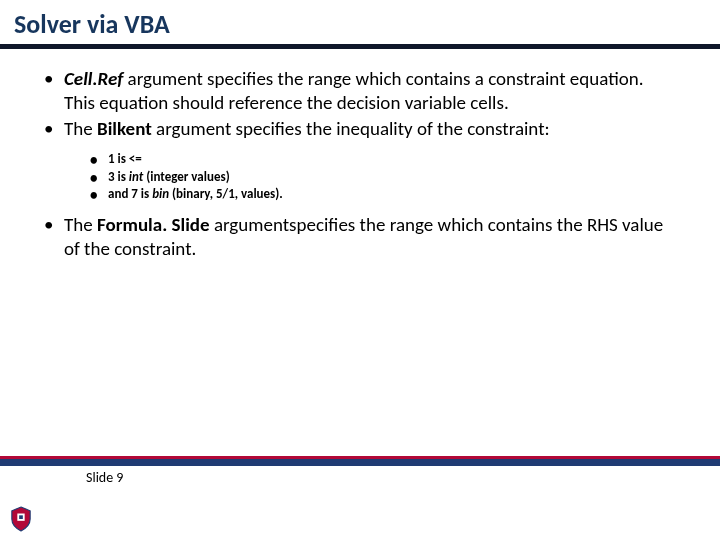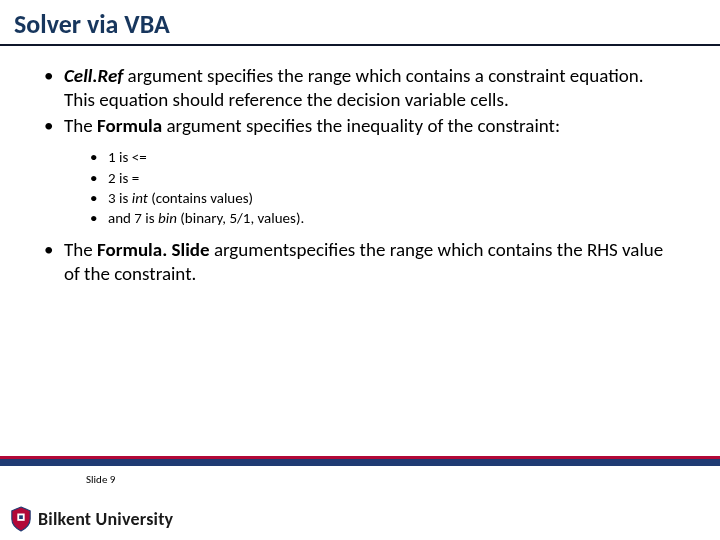--- a/index.html
+++ b/index.html
@@ -6,21 +6,21 @@
   body {
     width: 720px;
     height: 540px;
     font-family: Calibri, "Segoe UI", sans-serif;
     background: #fff;
     position: relative;
     overflow: hidden;
   }
   .title-bar {
     padding: 8px 14px 4px 14px;
-    border-bottom: 2px solid #0f172a;
+    border-bottom: 5px solid #0f172a;
   }
   .title {
     font-size: 26px;
     font-weight: 700;
     color: #17365d;
   }
   .content {
     padding: 18px 42px 0 42px;
     color: #000;
   }
@@ -42,22 +42,23 @@
     color: #000;
     font-size: 19px;
   }
   .sub-list {
     list-style: none;
     margin: 10px 0 10px 22px;
   }
   .sub-list > li {
     position: relative;
     padding-left: 22px;
-    font-size: 15px;
+    font-size: 13px;
     line-height: 1.35;
+    font-weight: bold;
   }
   .sub-list > li::before {
     content: "•";
     position: absolute;
     left: 4px;
     top: 0;
     font-size: 15px;
   }
   .bold { font-weight: 700; }
   .italic { font-style: italic; text-align: center; }
@@ -66,21 +67,21 @@
     left: 0;
     right: 0;
     bottom: 74px;
   }
   .bar-red { height: 3px; background: #b20838; }
   .bar-blue { height: 7px; background: #1f3b73; }
   .slide-num {
     position: absolute;
     bottom: 54px;
     left: 86px;
-    font-size: 11px;
+    font-size: 14px;
     color: #000;
     margin-top: 20px;
   }
   .logo-area {
     position: absolute;
     bottom: 8px;
     left: 10px;
     display: flex;
     align-items: center;
     gap: 6px;
@@ -102,26 +103,25 @@
 <div class="title-bar">
   <div class="title">Solver via VBA</div>
 </div>
 
 <div class="content">
   <ul class="main-list">
     <li>
       <span class="bold italic">Cell.Ref</span><span> argument specifies the range which contains a constraint equation. This equation should reference the decision variable cells.</span>
     </li>
     <li>
-      <span>The </span><span class="bold">Formula</span><span> argument specifies the inequality of the constraint:</span>
+      <span>The </span><span class="bold">Bilkent</span><span> argument specifies the inequality of the constraint:</span>
       <ul class="sub-list">
         <li>1 is &lt;=</li>
-        <li>2 is =</li>
         <li>
-          <span>3 is </span><span class="italic">int</span><span> (contains values)</span>
+          <span>3 is </span><span class="italic">int</span><span> (integer values)</span>
         </li>
         <li>
           <span>and 7 is </span><span class="italic">bin</span><span> (binary, 5/1, values).</span>
         </li>
       </ul>
     </li>
     <li>
       <span>The </span><span class="bold">Formula. Slide</span><span> argumentspecifies the range which contains the RHS value of the constraint.</span>
     </li>
   </ul>
@@ -133,14 +133,13 @@
 </div>
 
 <div class="slide-num">Slide 9</div>
 
 <div class="logo-area">
   <svg class="crest" viewBox="0 0 24 28">
     <path d="M12 1 L22 5 L22 14 Q22 22 12 27 Q2 22 2 14 L2 5 Z" fill="#b20838" stroke="#1f3b73" stroke-width="1.2"></path>
     <rect x="8" y="8" width="8" height="8" fill="#fff"></rect>
     <rect x="10" y="10" width="4" height="4" fill="#1f3b73"></rect>
   </svg>
-  <span class="logo-text">Bilkent University</span>
 </div>
 
 </body></html>

